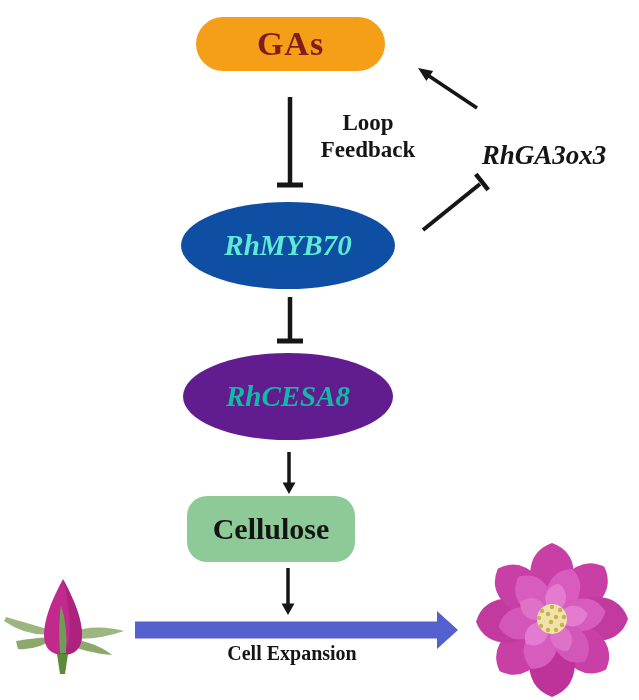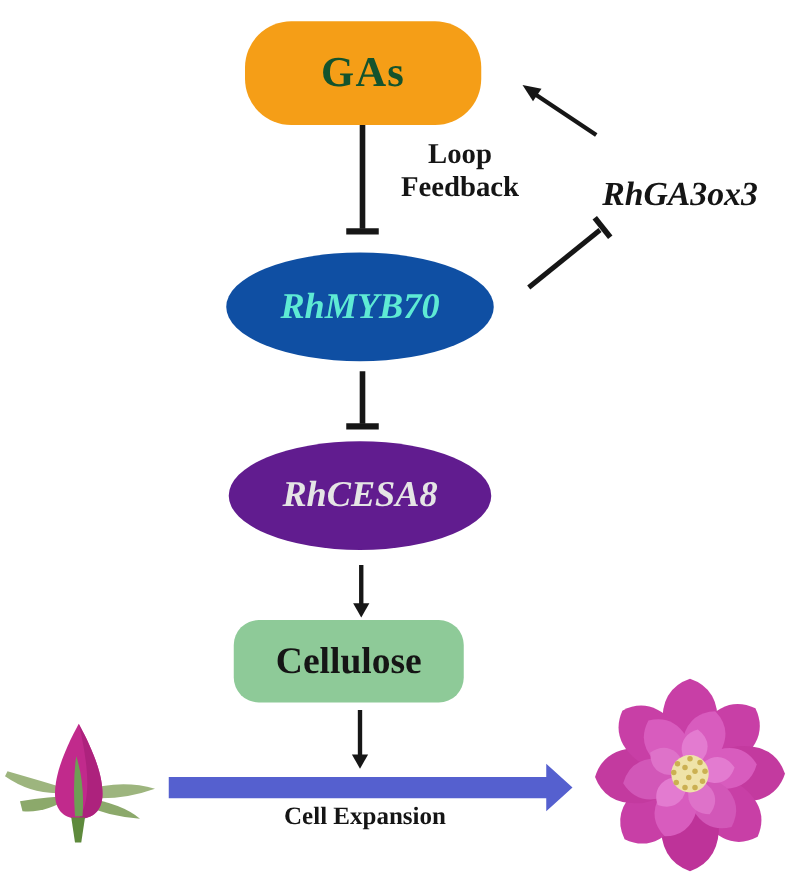--- a/index.html
+++ b/index.html
@@ -18,36 +18,36 @@
     width: 639px; height: 700px;
     pointer-events: none;
   }
   .node {
     position: absolute;
     display: flex; align-items: center; justify-content: center;
     text-align: center;
     font-weight: bold;
   }
   .node-gas {
-    left: 196px; top: 17px; width: 189px; height: 83px;
+    left: 196px; top: 17px; width: 189px; height: 54px;
     background: #F59E17; border-radius: 37px;
-    font-size: 34px; color: #14532d; letter-spacing: 1px;
+    font-size: 34px; color: #7f1d1d; letter-spacing: 1px;
   }
   .node-rhmyb70 {
     left: 181px; top: 202px; width: 214px; height: 87px;
     background: #0F4FA3; border-radius: 50%;
     font-size: 29px; font-style: italic; color: #5eead4;
   }
   .node-rhcesa8 {
     left: 183px; top: 353px; width: 210px; height: 87px;
     background: #611C8F; border-radius: 50%;
-    font-size: 29px; font-style: italic; color: #e5e5e5;
+    font-size: 29px; font-style: italic; color: #14b8a6;
   }
   .node-cellulose {
-    left: 187px; top: 496px; width: 184px; height: 66px;
+    left: 187px; top: 496px; width: 168px; height: 66px;
     background: #8ECA98; border-radius: 20px;
     font-size: 30px; color: #151515;
   }
   .ann {
     position: absolute;
     font-weight: bold; color: #151515;
     text-align: center;
   }
   .ann-feedback {
     left: 305px; top: 109px; width: 126px;

